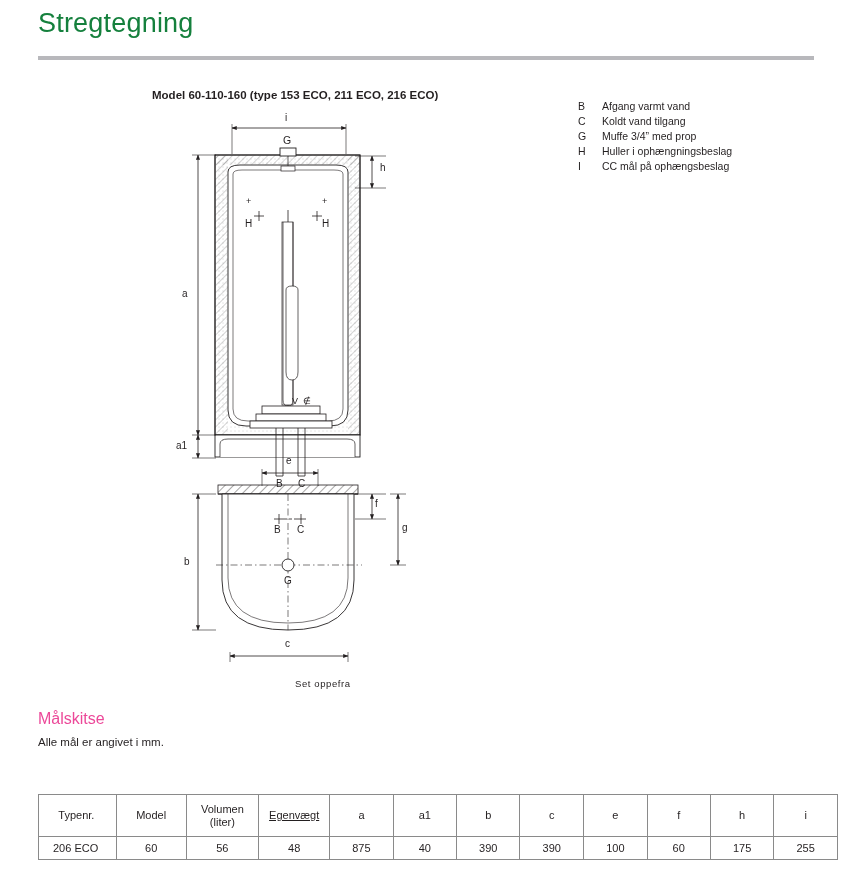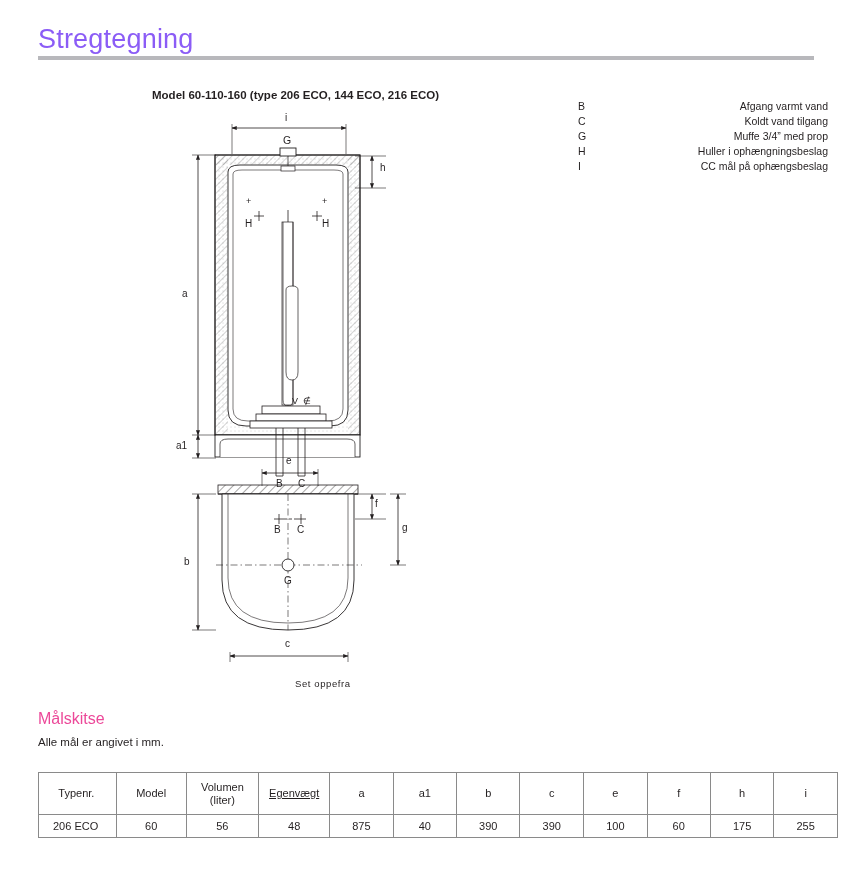--- a/index.html
+++ b/index.html
@@ -13,22 +13,21 @@
     position: relative;
     overflow: hidden;
   }
   .page-title {
     position: absolute;
     left: 38px;
     top: 8px;
     font-size: 27px;
     font-weight: 400;
     letter-spacing: 0.2px;
-    color: #8b5cf6;
-    margin-top: 16px;
+    color: #15803d;
   }
   .title-rule {
     position: absolute;
     left: 38px;
     top: 56px;
     width: 776px;
     height: 4px;
     background: #b8b8bc;
   }
   .fig-caption {
@@ -44,21 +43,21 @@
     position: absolute;
     left: 578px;
     top: 99px;
     width: 250px;
     font-size: 10.5px;
     line-height: 15px;
     color: #231f20;
   }
   .legend-row { display: flex; }
   .legend-key { width: 24px; flex: none; }
-  .legend-txt { flex: 1; text-align: right; }
+  .legend-txt { flex: 1; }
   .legend-sub { padding-left: 24px; }
 
   
   .drawing { position: absolute; left: 150px; top: 110px; width: 420px; height: 590px; }
   .drawing svg { display: block; }
 
   
   .section-sub {
     position: absolute;
     left: 38px;
@@ -69,21 +68,21 @@
   .section-note {
     position: absolute;
     left: 38px;
     top: 736px;
     font-size: 11.5px;
     color: #231f20;
   }
   table.dims {
     position: absolute;
     left: 38px;
-    top: 772px;
+    top: 794px;
     width: 800px;
     border-collapse: collapse;
     font-size: 11px;
   }
   table.dims th, table.dims td {
     border: 1px solid #8a8a8a;
     text-align: center;
     padding: 3px 2px;
     font-weight: normal;
     color: #231f20;
@@ -97,21 +96,21 @@
   .col-vol { width: 74px; }
   .col-weight { width: 72px; text-decoration: underline; }
   .col-dim { width: 66px; }
 </style>
 </head>
 <body>
 
 <div class="page-title">Stregtegning</div>
 <div class="title-rule"></div>
 
-<div class="fig-caption">Model 60-110-160 (type 206 ECO, 144 ECO, 216 ECO)</div>
+<div class="fig-caption">Model 60-110-160 (type 153 ECO, 211 ECO, 216 ECO)</div>
 
 <div class="legend">
   <div class="legend-row">
     <div class="legend-key">B</div>
     <div class="legend-txt">Afgang varmt vand</div>
   </div>
   <div class="legend-row">
     <div class="legend-key">C</div>
     <div class="legend-txt">Koldt vand tilgang</div>
   </div>

